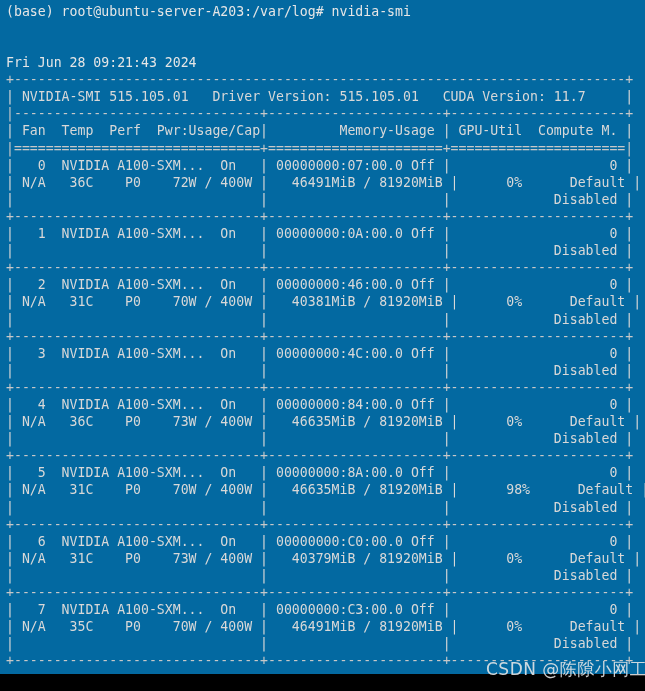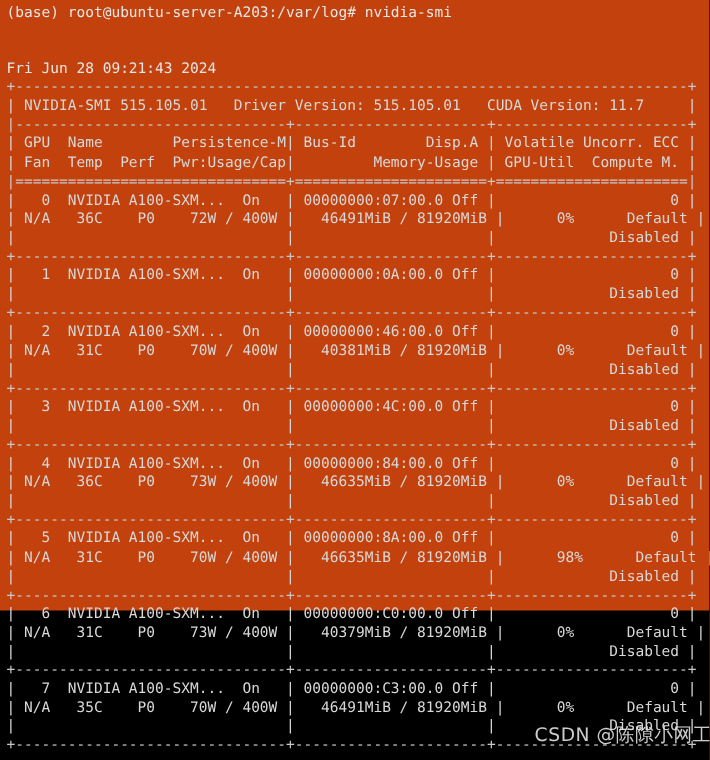--- a/index.html
+++ b/index.html
@@ -9,22 +9,22 @@
   }
   body {
     width: 645px;
     height: 691px;
     overflow: hidden;
     font-family: "DejaVu Sans Mono", "Liberation Mono", monospace;
   }
   #terminal {
     position: relative;
     width: 645px;
-    height: 555px;
-    background: #c2410c;
+    height: 674px;
+    background: #0369a1;
     color: #d8d8d8;
     font-family: "DejaVu Sans Mono", "Liberation Mono", monospace;
     font-size: 13.2px;
     line-height: 17.1px;
     letter-spacing: 0px;
     padding: 3px 0 0 0;
     box-sizing: border-box;
   }
   .line {
     white-space: pre;
@@ -63,21 +63,20 @@
 
 <div id="terminal">
 
   <div class="line prompt-line">(base) root@ubuntu-server-A203:/var/log# nvidia-smi</div>
   <div class="line date-line">Fri Jun 28 09:21:43 2024</div>
 
   <div class="line rule">+-----------------------------------------------------------------------------+</div>
   <div class="line tbl">| NVIDIA-SMI 515.105.01   Driver Version: 515.105.01   CUDA Version: 11.7     |</div>
   <div class="line rule">|-------------------------------+----------------------+----------------------+</div>
 
-  <div class="line tbl">| GPU  Name        Persistence-M| Bus-Id        Disp.A | Volatile Uncorr. ECC |</div>
   <div class="line tbl">| Fan  Temp  Perf  Pwr:Usage/Cap|         Memory-Usage | GPU-Util  Compute M. |</div>
   <div class="line rule">|===============================+======================+======================|</div>
 
   <div class="line tbl">|   0  NVIDIA A100-SXM...  On   | 00000000:07:00.0 Off |                    0 |</div>
   <div class="line tbl">| N/A   36C    P0    72W / 400W |   46491MiB / 81920MiB |      0%      Default |</div>
   <div class="line tbl">|                               |                      |             Disabled |</div>
   <div class="line rule">+-------------------------------+----------------------+----------------------+</div>
 
   <div class="line tbl">|   1  NVIDIA A100-SXM...  On   | 00000000:0A:00.0 Off |                    0 |</div>
   <div class="line tbl">|                               |                      |             Disabled |</div>

